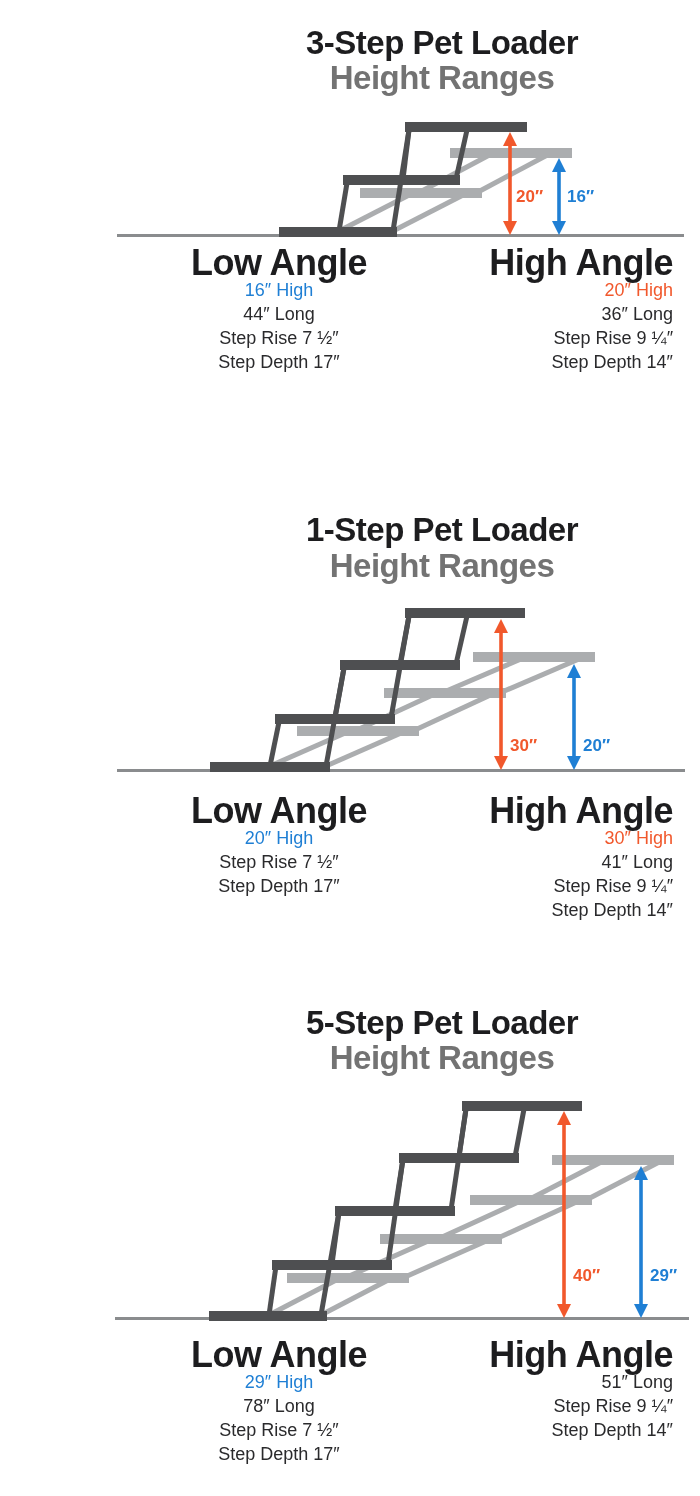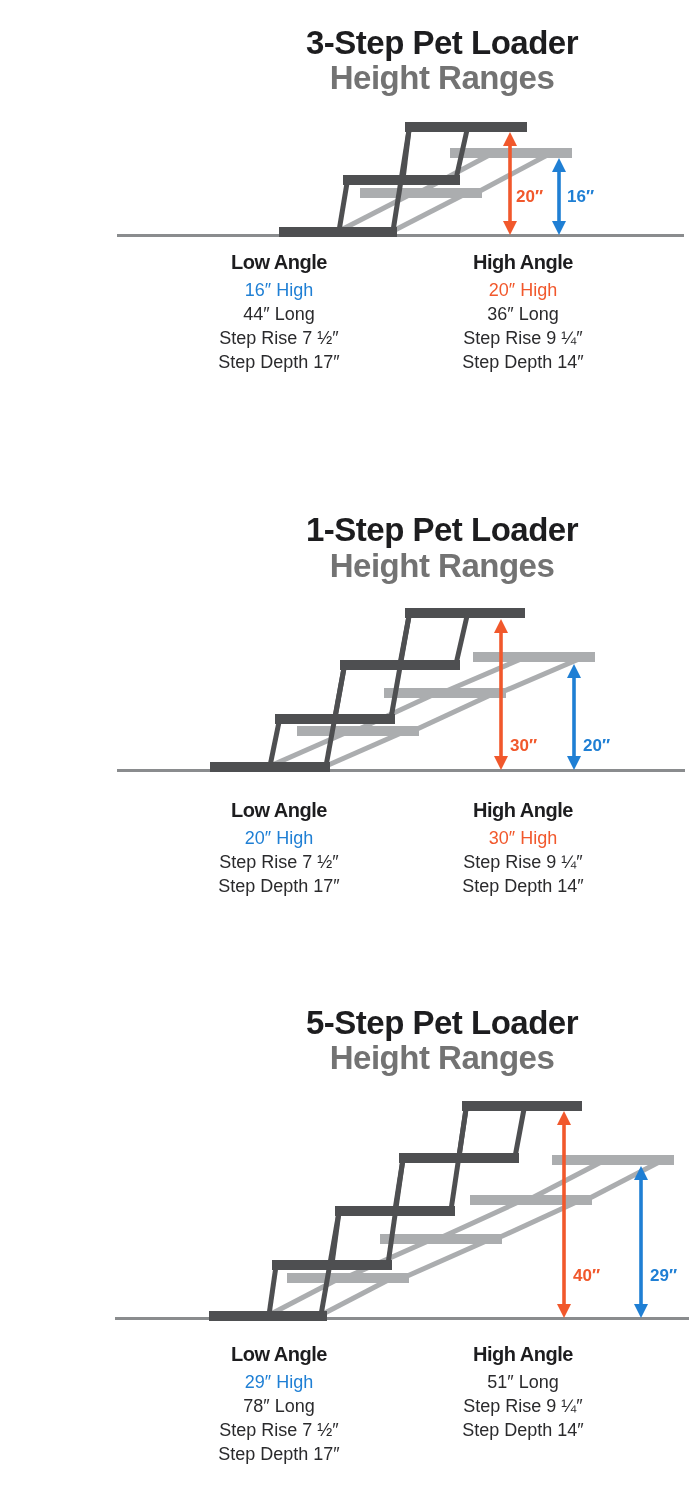--- a/index.html
+++ b/index.html
@@ -19,23 +19,23 @@
   }
   .subtitle{
     position:absolute;left:90px;width:610px;margin:0;
     text-align:center;
     font-size:33px;font-weight:800;letter-spacing:-0.5px;
     color:#737373;
   }
   .diagram{position:absolute;left:0;}
   .spec{position:absolute;width:300px;text-align:center;}
   .col-low{left:82px;}
-  .col-high{left:326px;}
+  .col-high{left:326px;text-align:right;}
   .spec-heading{
-    font-size:20px;font-weight:800;line-height:31px;
+    font-size:36px;font-weight:800;line-height:31px;
     color:#1d1d1f;letter-spacing:-0.5px;
   }
   .spec-line{
     font-size:18px;font-weight:400;line-height:24px;
     color:#2a2a2c;
   }
   .accent-blue{color:#1f7fd4;}
   .accent-orange{color:#f1582c;}
   .tread-dark{fill:#4e4f51;}
   .tread-light{fill:#abadaf;}
@@ -154,20 +154,21 @@
 
     <div class="spec col-low" style="top:795px">
       <div class="spec-heading">Low Angle</div>
       <div class="spec-line accent-blue">20″ High</div>
       <div class="spec-line">Step Rise 7 ½″</div>
       <div class="spec-line">Step Depth 17″</div>
     </div>
     <div class="spec col-high" style="top:795px">
       <div class="spec-heading">High Angle</div>
       <div class="spec-line accent-orange">30″ High</div>
+      <div class="spec-line">41″ Long</div>
       <div class="spec-line">Step Rise 9 ¼″</div>
       <div class="spec-line">Step Depth 14″</div>
     </div>
   </section>
 
   <section>
     <h2 class="title" style="top:1004px">5-Step Pet Loader</h2>
     <h3 class="subtitle" style="top:1039px">Height Ranges</h3>
 
     <svg class="diagram" style="top:1085px" width="700" height="245" viewBox="0 1085 700 245">

